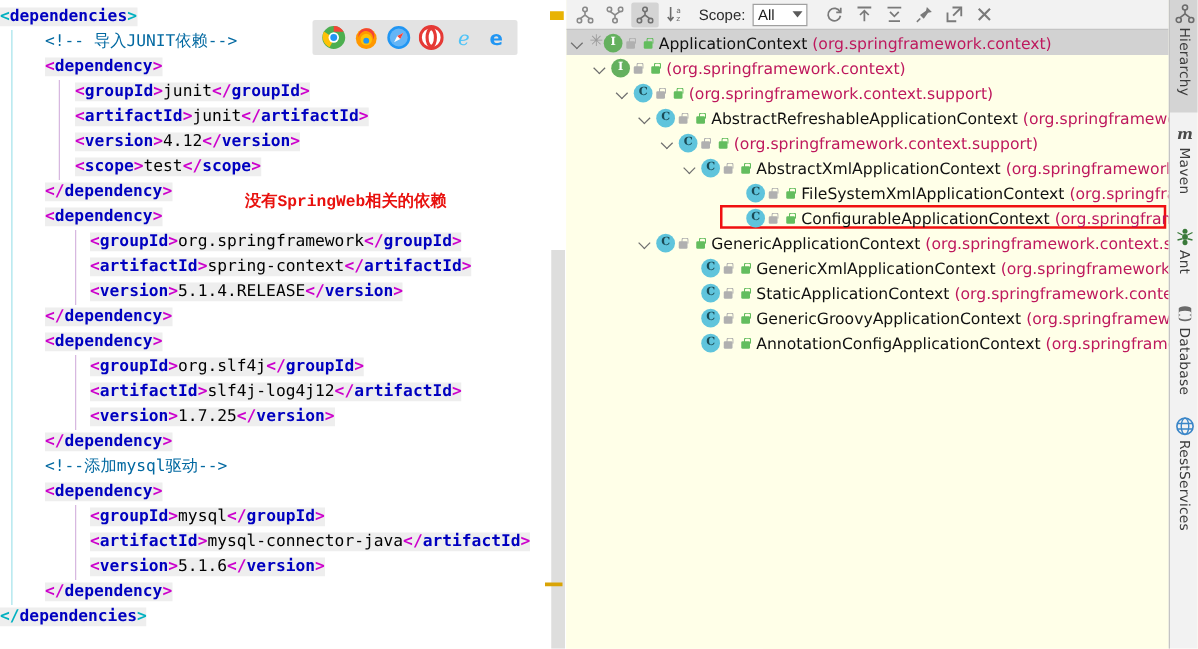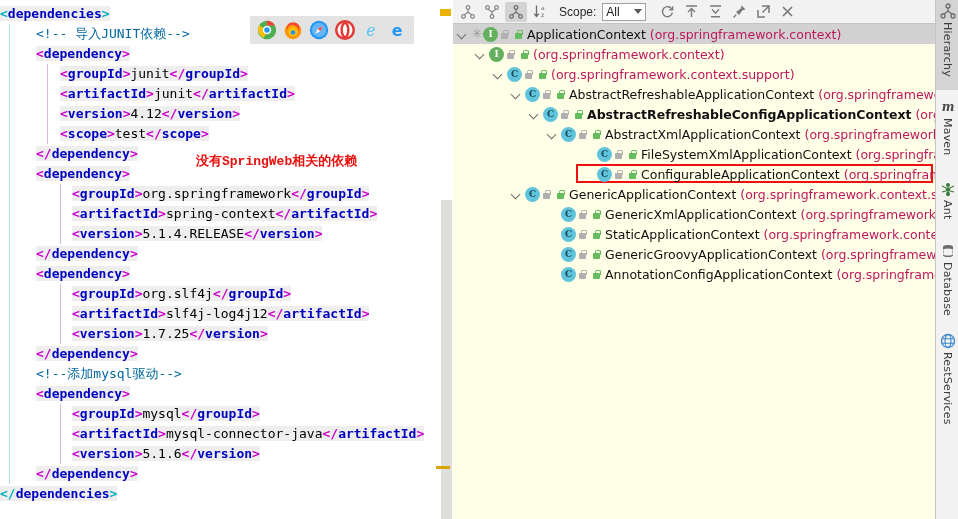--- a/index.html
+++ b/index.html
@@ -270,21 +270,20 @@
           <span class="lock gray"></span>
           <span class="lock green"></span>
           <span class="cname">AbstractRefreshableApplicationContext</span>
           <span class="pkg">(org.springframework.context.support)</span>
         </div>
         <div class="row" style="top: 80px; padding-left: 76px;">
           <span class="twisty open"></span>
           <span class="ico c">C</span>
           <span class="lock gray"></span>
           <span class="lock green"></span>
-          <span class="cname b">AbstractRefreshableConfigApplicationContext</span>
           <span class="pkg">(org.springframework.context.support)</span>
         </div>
         <div class="row" style="top: 100px; padding-left: 94px;">
           <span class="twisty open"></span>
           <span class="ico c">C</span>
           <span class="lock gray"></span>
           <span class="lock green"></span>
           <span class="cname">AbstractXmlApplicationContext</span>
           <span class="pkg">(org.springframework.context.support)</span>
         </div>

